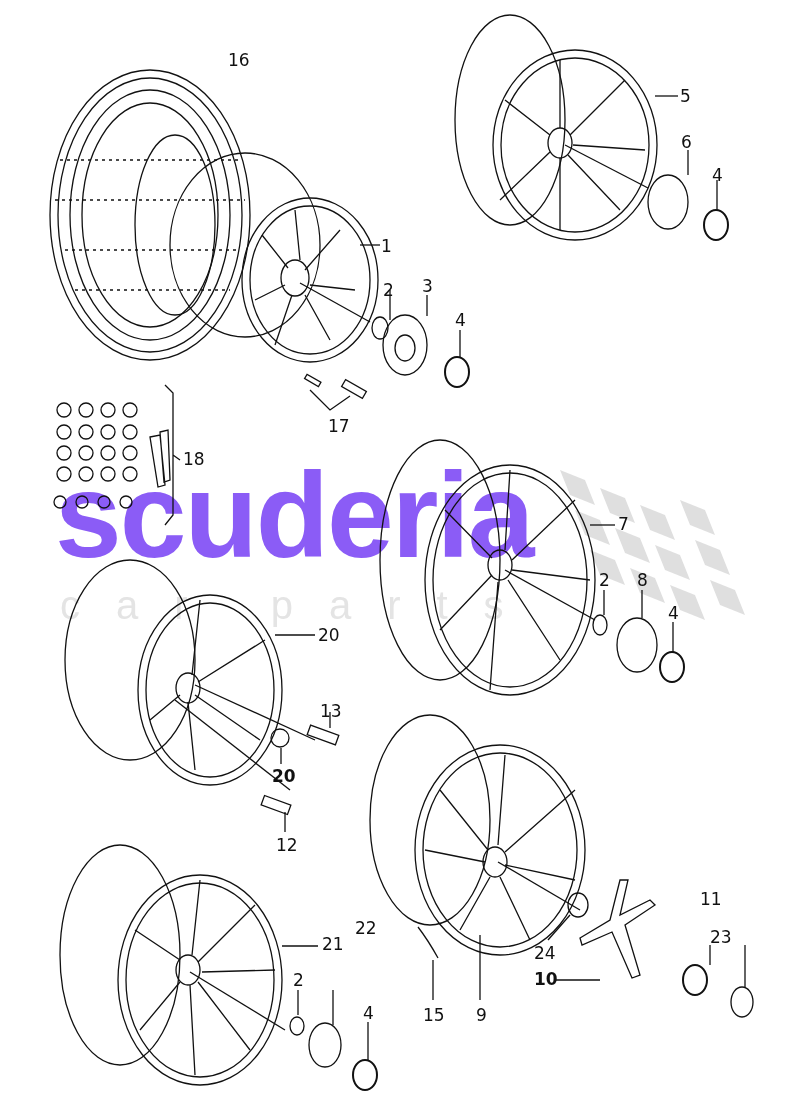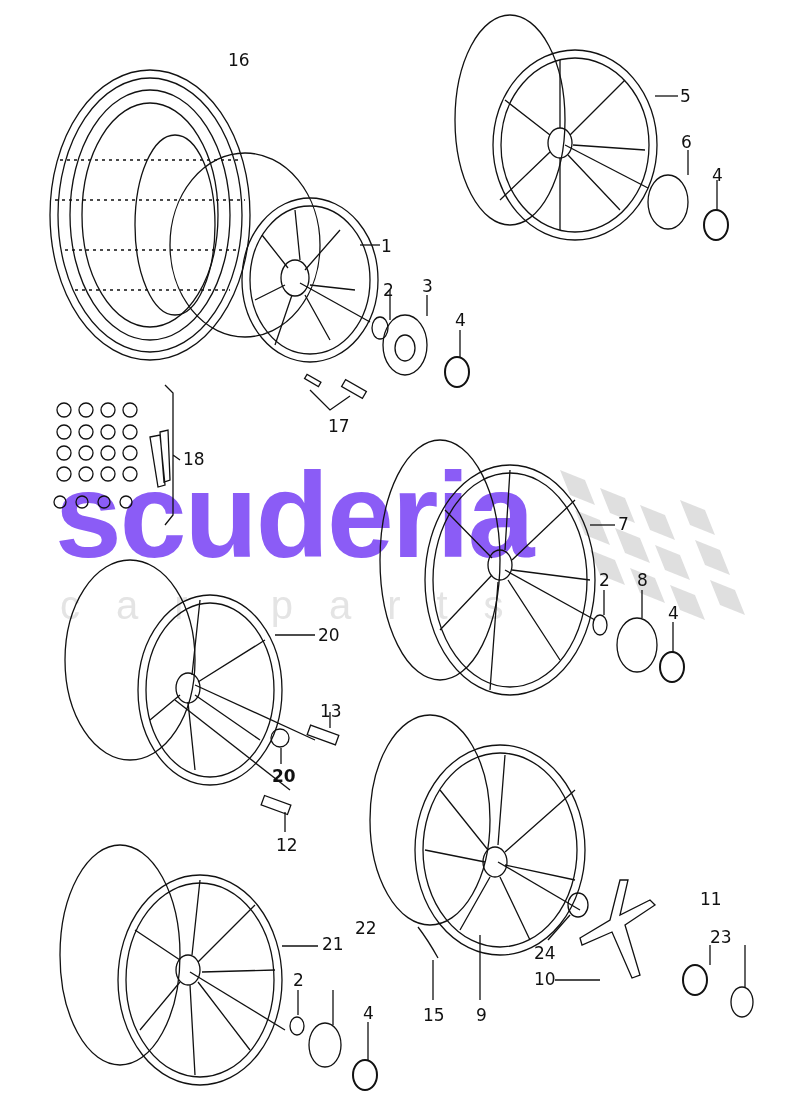--- a/index.html
+++ b/index.html
@@ -193,16 +193,16 @@
     <div class="label" style="left: 320px; top: 703px; text-align: right;">13</div>
     <div class="label" style="left: 272px; top: 768px; font-weight: bold;">20</div>
     <div class="label" style="left: 276px; top: 837px;">12</div>
     <div class="label" style="left: 322px; top: 936px;">21</div>
     <div class="label" style="left: 293px; top: 972px;">2</div>
     <div class="label" style="left: 323px; top: 920px; margin-left: 32px;">22</div>
     <div class="label" style="left: 363px; top: 1005px;">4</div>
     <div class="label" style="left: 534px; top: 945px;">24</div>
     <div class="label" style="left: 700px; top: 891px;">11</div>
     <div class="label" style="left: 710px; top: 929px;">23</div>
-    <div class="label" style="left: 534px; top: 971px;">10</div>
+    <div class="label" style="left: 534px; top: 971px; font-weight: bold;">10</div>
     <div class="label" style="left: 423px; top: 1007px;">15</div>
     <div class="label" style="left: 476px; top: 1007px;">9</div>
   </div>
 
 </body></html>

